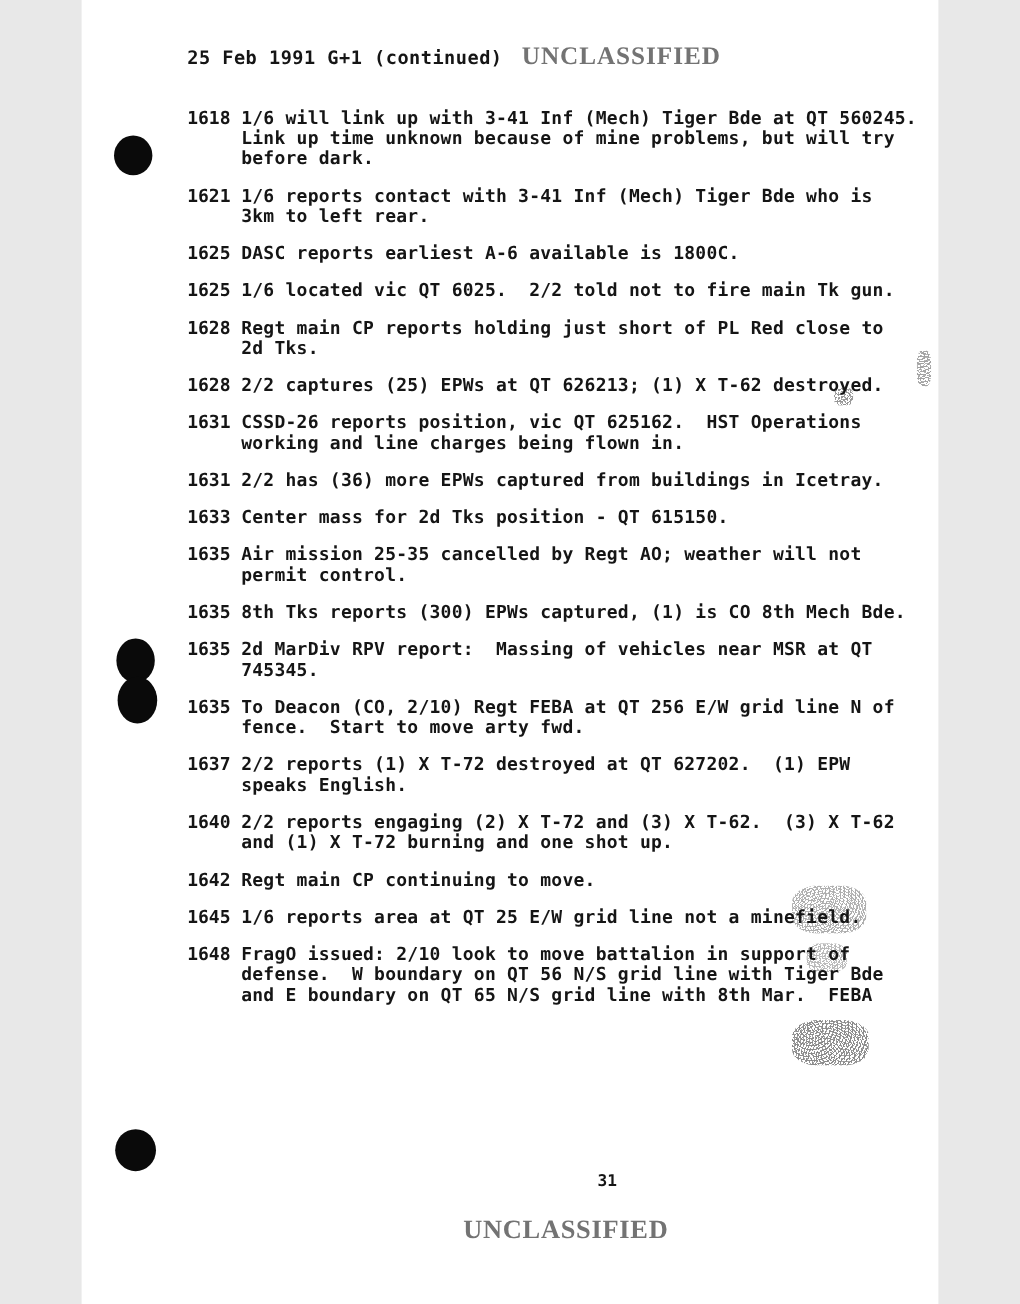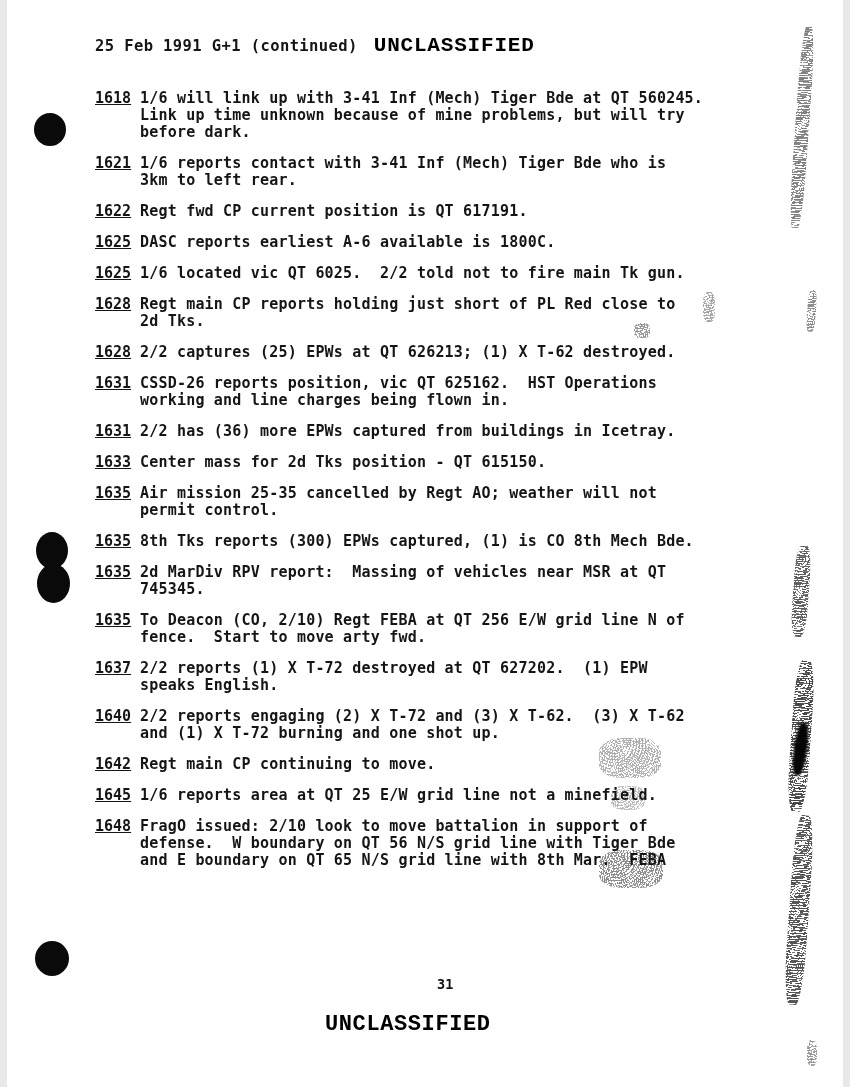--- a/index.html
+++ b/index.html
@@ -1,29 +1,29 @@
 <!DOCTYPE html>
 <html><head>
 <meta charset="utf-8">
 <style>
   html,body{margin:0;padding:0;background:#e8e8e8;}
   .page{
-    position:relative;width:836px;height:1087px;background:#ffffff;
+    position:relative;width:714px;height:1087px;background:#ffffff;
     margin:0 auto;overflow:hidden;
     font-family:"DejaVu Sans Mono",monospace;color:#151515;
   }
   
   .header{position:absolute;top:34px;left:88px;display:flex;align-items:baseline;}
   .dateline{font-size:15.5px;font-weight:bold;letter-spacing:.4px;white-space:nowrap;}
-  .stamp{font-family:Liberation Mono, monospace;font-weight:bold;color:#000000;}
+  .stamp{font-family:Liberation Serif, serif;font-weight:bold;color:#737373;}
   .stamp-top{font-size:21px;letter-spacing:.8px;margin-left:16px;}
   
   .entries{position:absolute;top:90px;left:88px;width:690px;}
   .entry{display:flex;margin-bottom:14px;}
-  .time{flex:0 0 45px;font-size:15px;font-weight:bold;line-height:17px;text-decoration:underline;}
+  .time{flex:0 0 45px;font-size:15px;font-weight:bold;line-height:17px;}
   .etext{flex:1;font-size:15px;font-weight:bold;line-height:17px;letter-spacing:.2px;white-space:pre-wrap;}
   
   .stamp-bottom{position:absolute;top:1012px;left:318px;font-size:22px;letter-spacing:.6px;}
   .pagenum{position:absolute;top:976px;left:430px;font-size:13.5px;font-weight:bold;}
   
   .punch{position:absolute;background:#0a0a0a;border-radius:50%;}
   .speck{
     position:absolute;
     background-image:
       repeating-radial-gradient(circle at 25% 15%, rgba(15,15,15,.95) 0 .7px, transparent .7px 3.1px),
@@ -48,24 +48,20 @@
       <div class="entry">
         <span class="time">1618</span>
         <div class="etext">1/6 will link up with 3-41 Inf (Mech) Tiger Bde at QT 560245.
 Link up time unknown because of mine problems, but will try
 before dark.</div>
       </div>
       <div class="entry">
         <span class="time">1621</span>
         <div class="etext">1/6 reports contact with 3-41 Inf (Mech) Tiger Bde who is
 3km to left rear.</div>
-      </div>
-      <div class="entry">
-        <span class="time">1622</span>
-        <div class="etext">Regt fwd CP current position is QT 617191.</div>
       </div>
       <div class="entry">
         <span class="time">1625</span>
         <div class="etext">DASC reports earliest A-6 available is 1800C.</div>
       </div>
       <div class="entry">
         <span class="time">1625</span>
         <div class="etext">1/6 located vic QT 6025.  2/2 told not to fire main Tk gun.</div>
       </div>
       <div class="entry">

